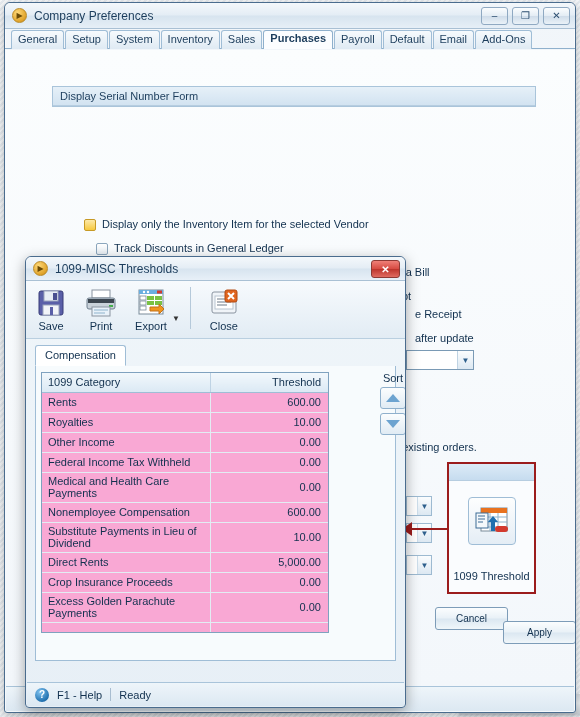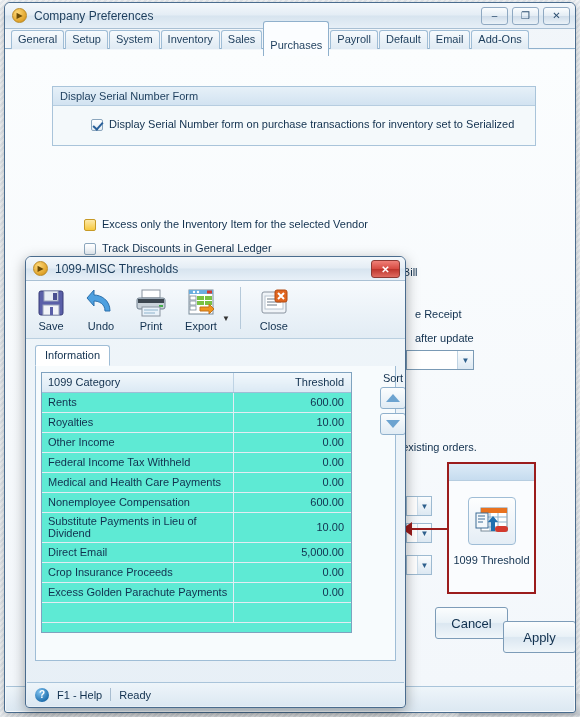--- a/index.html
+++ b/index.html
@@ -71,43 +71,43 @@
   }
   .tab {
     padding:2px 6px 3px; font-size:11px; line-height:13px;
     border:1px solid #9fbdd6; border-bottom:none;
     border-radius:3px 3px 0 0;
     background: linear-gradient(180deg,#f6fafd 0%, #dfeaf3 100%);
     color:#1c3d5c; white-space:nowrap;
     position:relative; top:1px;
   }
   .tab.active {
-    background:#fbfdff; border-color:#8fb0cc; font-weight:normal;
-    top:8px; padding-top:17px; padding-bottom:4px; z-index:2;
+    background:#fbfdff; border-color:#8fb0cc; font-weight:bold;
+    top:1px; padding-top:1px; padding-bottom:4px; z-index:2;
   }
 
   
   .page {
     position:absolute; left:1px; right:1px; top:47px; bottom:26px;
     background: linear-gradient(180deg,#fbfdfe 0%, #f3f7fb 100%);
   }
 
   .group {
     position:absolute; left:46px; top:36px; width:484px;
     border:1px solid #a9c4da; background:#f4f9fb;
   }
   .group-header {
     height:19px; padding:3px 0 4px 7px; font-size:11px; color:#1c3d5c;
     background: linear-gradient(180deg,#e6f0f8 0%, #d2e3f1 100%);
     border-bottom:1px solid #b6cde0;
   }
   .group-body { padding:12px 0 14px 38px; }
 
   .cbrow { display:flex; align-items:flex-start; gap:6px; margin-bottom:0; }
-  .cbrow + .cbrow { margin-top:11px; }
+  .cbrow + .cbrow { margin-top:11px;margin-left:12px; }
   .cb {
     width:12px; height:12px; flex:0 0 12px; margin-top:1px;
     border:1px solid #8ba6bd; border-radius:2px;
     background: linear-gradient(180deg,#ffffff 0%, #e7eef4 100%);
     position:relative;
   }
   .cb.checked::after {
     content:""; position:absolute; left:3px; top:0px;
     width:4px; height:8px; border:solid #2a6099; border-width:0 2px 2px 0;
     transform: rotate(42deg);
@@ -156,39 +156,39 @@
     height:17px;
     background: linear-gradient(180deg,#dcebf7 0%, #c6dcef 100%);
     border-bottom:1px solid #b6cde0;
   }
   .tile {
     margin:16px auto 0; width:48px; height:48px;
     border:1px solid #9fbdd6; border-radius:4px;
     background: linear-gradient(180deg,#fdfefe 0%, #e4edf5 100%);
     display:flex; align-items:center; justify-content:center;
   }
-  .tile-label { text-align:center; margin-top:9px; font-size:11px; color:#11304e; }
+  .tile-label { text-align:center; margin-top:25px; font-size:11px; color:#11304e; }
 
   .arrow-line {
     position:absolute; left:404px; top:478px; width:40px; height:2px;
     background:#9b1c1c;
   }
   .arrow-head {
     position:absolute; left:396px; top:472px;
     width:0; height:0;
     border-top:7px solid transparent; border-bottom:7px solid transparent;
     border-right:10px solid #9b1c1c;
   }
 
   
   .btn {
-    position:absolute; height:32px; width:73px;
+    position:absolute; height:23px; width:73px;
     border:1px solid #7d9cb8; border-radius:3px;
     background: linear-gradient(180deg,#fbfdfe 0%, #e9f1f7 48%, #dbe7f1 52%, #f0f6fa 100%);
-    font-size:13px; color:#11304e;
+    font-size:10px; color:#11304e;
     display:flex; align-items:center; justify-content:center;
   }
 
   
   .statusbar {
     position:absolute; left:1px; right:1px; bottom:1px; height:25px;
     background: linear-gradient(180deg,#eef5fa 0%, #dce8f2 100%);
     border-top:1px solid #a9c4da;
     display:flex; align-items:center; gap:8px; padding-left:36px;
   }
@@ -244,22 +244,22 @@
   .dlg-tabline {
     position:absolute; left:9px; right:9px; top:109px; height:1px; background:#9fbdd6;
   }
 
   .dlg-panel {
     position:absolute; left:9px; right:9px; top:109px; bottom:46px;
     border:1px solid #9fbdd6; border-top:none; background:#f7fbfd;
   }
 
   .grid-wrap {
-    position:absolute; left:5px; top:6px; width:311px; bottom:27px;
-    border:1px solid #7fa2bf; background:#5eead4; overflow:hidden;
+    position:absolute; left:5px; top:6px; width:288px; bottom:27px;
+    border:1px solid #7fa2bf; background:#f9a8d4; overflow:hidden;
   }
   table.grid { border-collapse:collapse; width:100%; font-size:11px; }
   table.grid th {
     background: linear-gradient(180deg,#f2f8fc 0%, #dbe9f4 100%);
     border-bottom:1px solid #9fbdd6; border-right:1px solid #bed3e4;
     font-weight:normal; color:#11304e; text-align:left;
     padding:3px 5px 3px 6px; height:19px;
   }
   table.grid th.num { text-align:right; padding-right:7px; border-right:none;margin-left:32px; }
   table.grid td {
@@ -320,32 +320,26 @@
     <div class="tab">Payroll</div>
     <div class="tab">Default</div>
     <div class="tab">Email</div>
     <div class="tab">Add-Ons</div>
   </div>
 
   <div class="page">
 
     <div class="group">
       <div class="group-header">Display Serial Number Form</div>
-      <div class="group-body">
-        <div class="cbrow">
-          <span class="cb checked"></span>
-          <span class="lbl">Display Serial Number form on purchase transactions for inventory set to Serialized</span>
-        </div>
-      </div>
     </div>
 
     <div class="opts">
       <div class="cbrow">
         <span class="cb amber"></span>
-        <span class="lbl">Excess only the Inventory Item for the selected Vendor</span>
+        <span class="lbl">Display only the Inventory Item for the selected Vendor</span>
       </div>
       <div class="cbrow">
         <span class="cb"></span>
         <span class="lbl">Track Discounts in General Ledger</span>
       </div>
       <div class="cbrow">
         <span class="cb"></span>
         <span class="lbl">Select new Vendor when processing a Purchase Receipt to a Bill</span>
       </div>
       <div class="cbrow">
@@ -429,28 +423,20 @@
           <rect x="3" y="3" width="24" height="24" rx="2" fill="#5a5fa8" stroke="#383c78"></rect>
           <rect x="8" y="3" width="14" height="10" fill="#e8edf5" stroke="#9aa3bb"></rect>
           <rect x="17" y="5" width="4" height="7" fill="#4a4f90"></rect>
           <rect x="7" y="17" width="16" height="10" fill="#f2f4f9" stroke="#9aa3bb"></rect>
           <rect x="14" y="19" width="3" height="8" fill="#5a5fa8"></rect>
         </svg>
       </div>
       <div class="tb-lbl">Save</div>
     </div>
 
-    <div class="tb-item">
-      <div class="tb-ico">
-        <svg width="30" height="30" viewBox="0 0 30 30">
-          <path d="M24 23 C24 12 15 7 8 7 L8 2 L1 10 L8 18 L8 13 C13 13 19 16 19 23 Z" fill="#4da0e0" stroke="#2a6fab" stroke-width="1" stroke-linejoin="round"></path>
-        </svg>
-      </div>
-      <div class="tb-lbl">Undo</div>
-    </div>
 
     <div class="tb-item">
       <div class="tb-ico">
         <svg width="32" height="30" viewBox="0 0 32 30">
           <rect x="7" y="2" width="18" height="8" fill="#ffffff" stroke="#8a94a0"></rect>
           <rect x="2" y="10" width="28" height="11" rx="2" fill="#c9d2da" stroke="#70808f"></rect>
           <rect x="3" y="11" width="26" height="4" fill="#3c4650"></rect>
           <rect x="24" y="17" width="4" height="2" fill="#43b04a"></rect>
           <rect x="7" y="19" width="18" height="9" fill="#e9f2fa" stroke="#8a94a0"></rect>
           <g stroke="#8fb3cc" stroke-width="1">
@@ -503,21 +489,21 @@
           </g>
           <rect x="16" y="2" width="12" height="12" rx="2" fill="#e0651f" stroke="#b24a13"></rect>
           <path d="M19 5 L25 11 M25 5 L19 11" stroke="#ffffff" stroke-width="2"></path>
         </svg>
       </div>
       <div class="tb-lbl">Close</div>
     </div>
   </div>
 
   <div class="dlg-tabs">
-    <div class="dlg-tab">Information</div>
+    <div class="dlg-tab">Compensation</div>
   </div>
   <div class="dlg-tabline"></div>
 
   <div class="dlg-panel">
 
     <div class="grid-wrap">
       <table class="grid">
         <thead>
           <tr>
             <th>1099 Category</th>
@@ -547,21 +533,21 @@
             </tr>
           <tr>
               <td>Nonemployee Compensation</td>
               <td class="num">600.00</td>
             </tr>
           <tr>
               <td>Substitute Payments in Lieu of Dividend</td>
               <td class="num">10.00</td>
             </tr>
           <tr>
-              <td>Direct Email</td>
+              <td>Direct Rents</td>
               <td class="num">5,000.00</td>
             </tr>
           <tr>
               <td>Crop Insurance Proceeds</td>
               <td class="num">0.00</td>
             </tr>
           <tr>
               <td>Excess Golden Parachute Payments</td>
               <td class="num">0.00</td>
             </tr>

